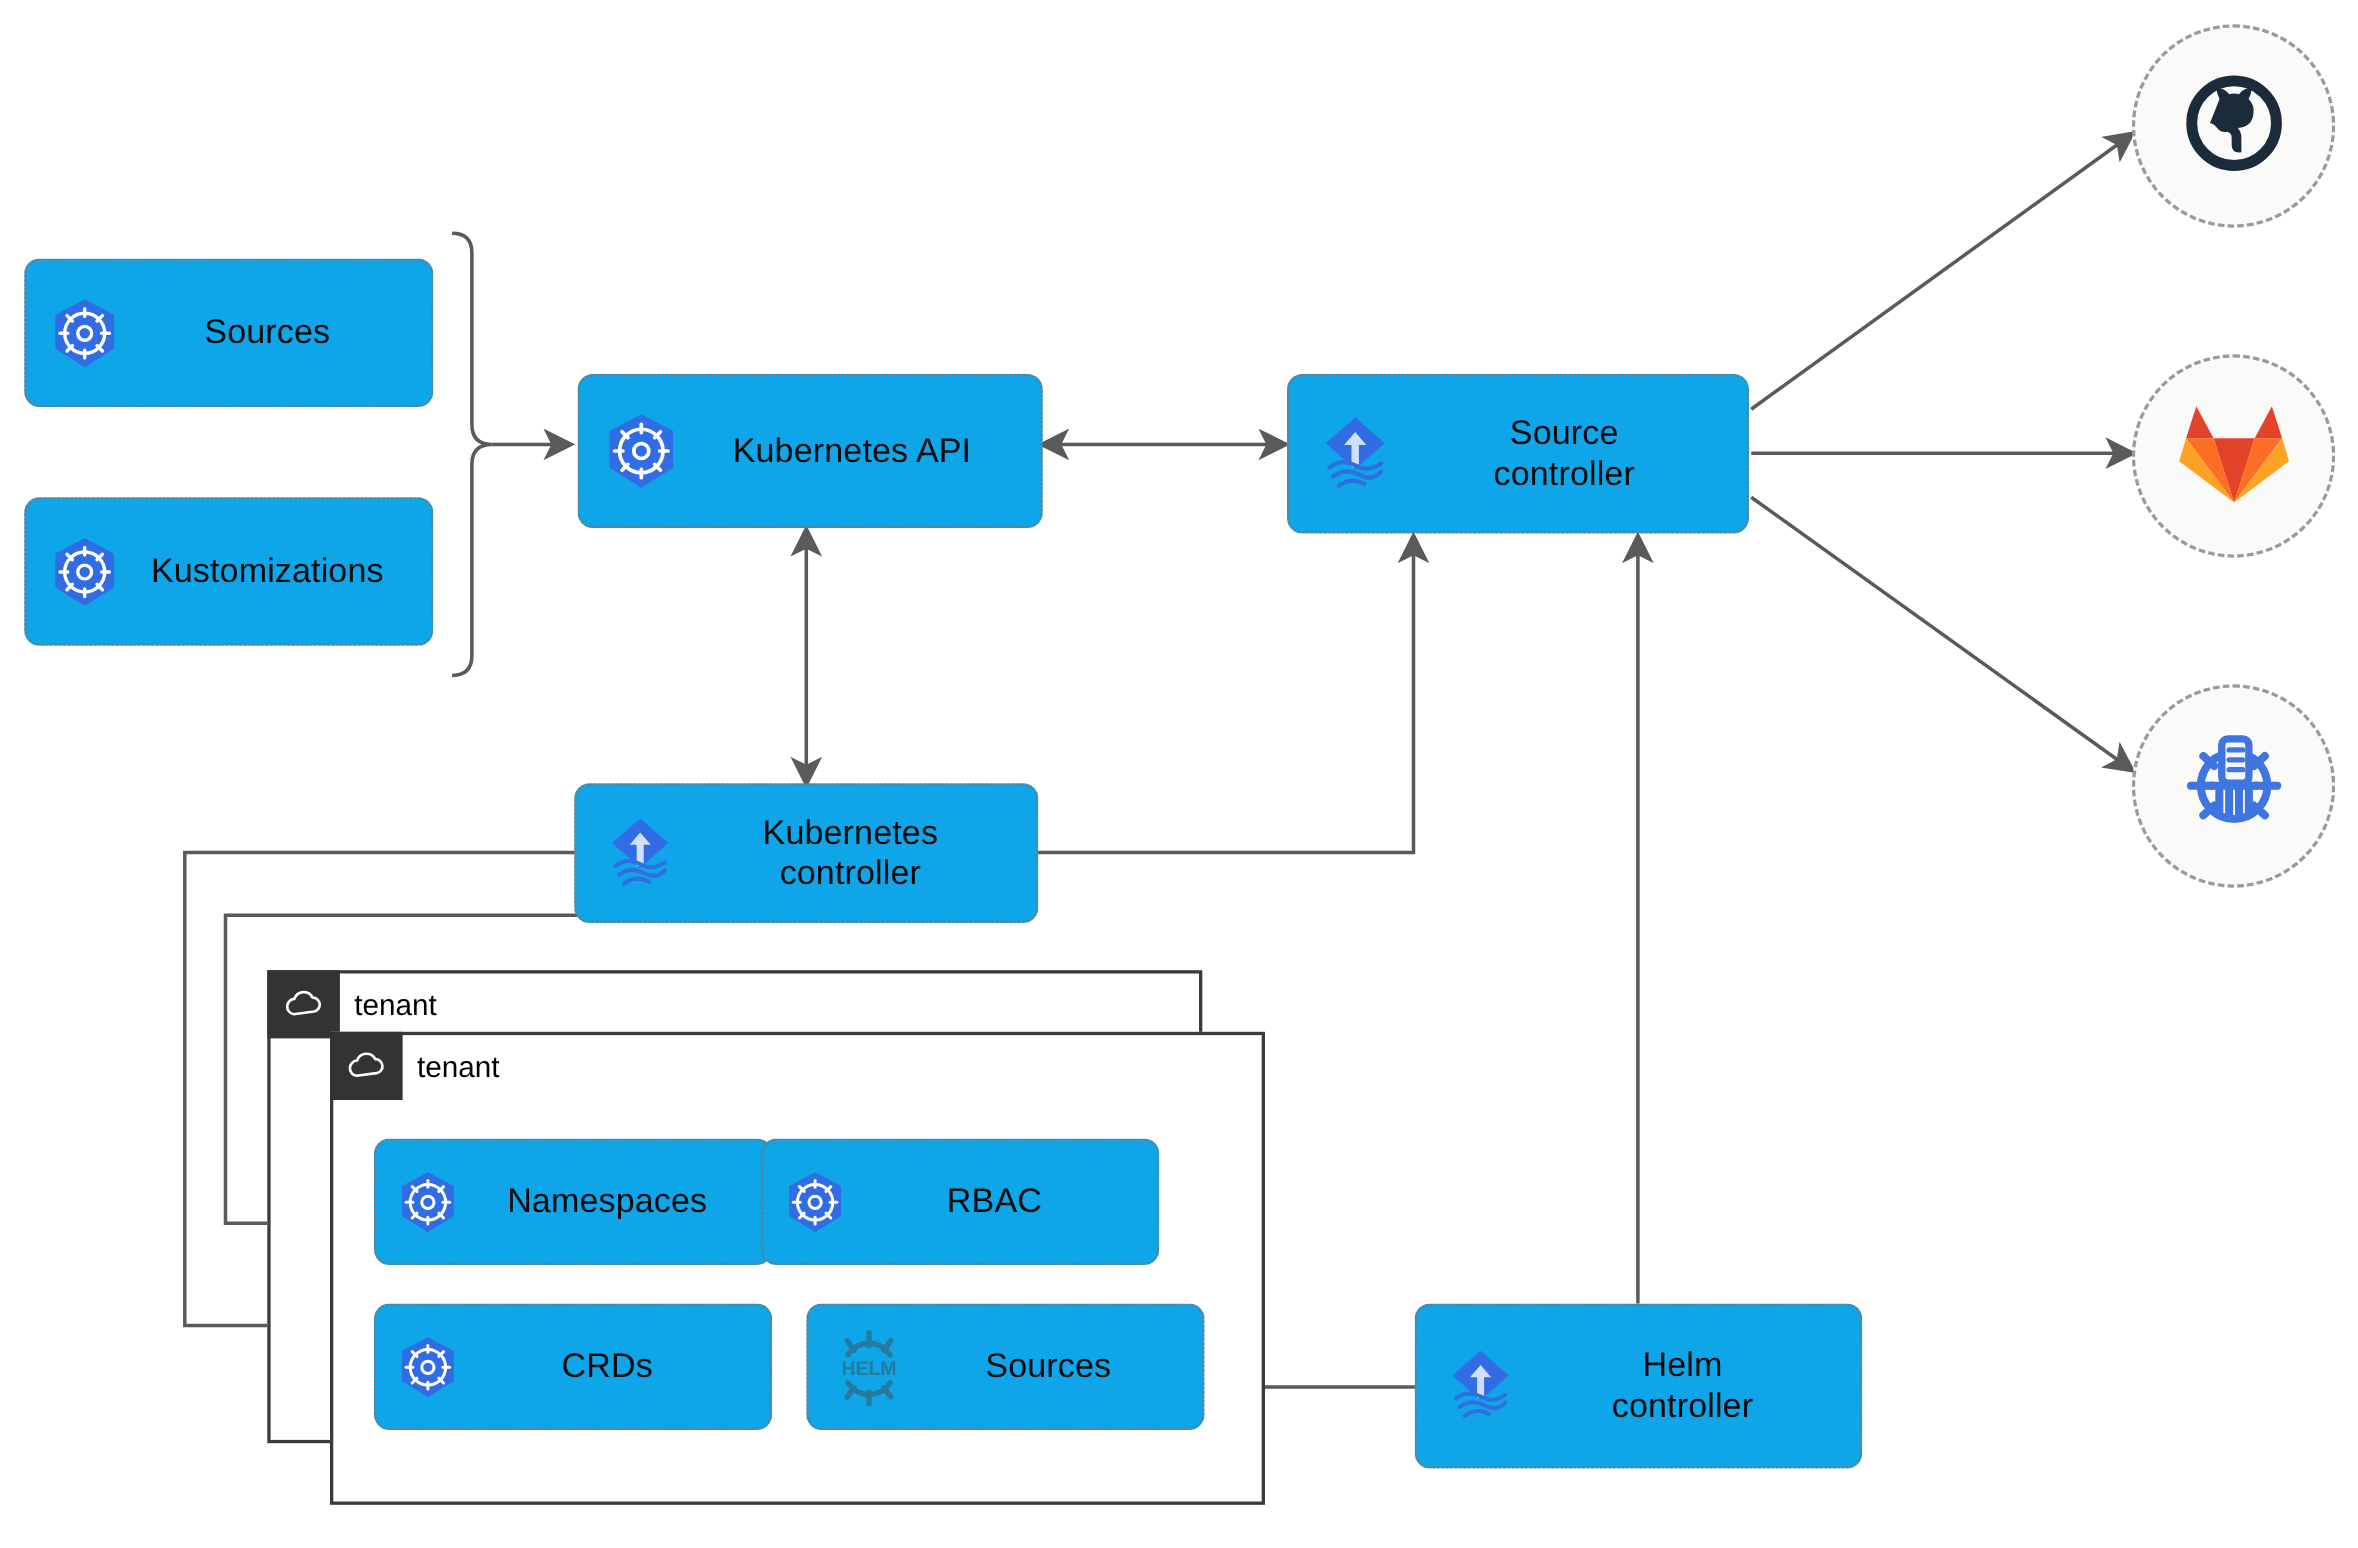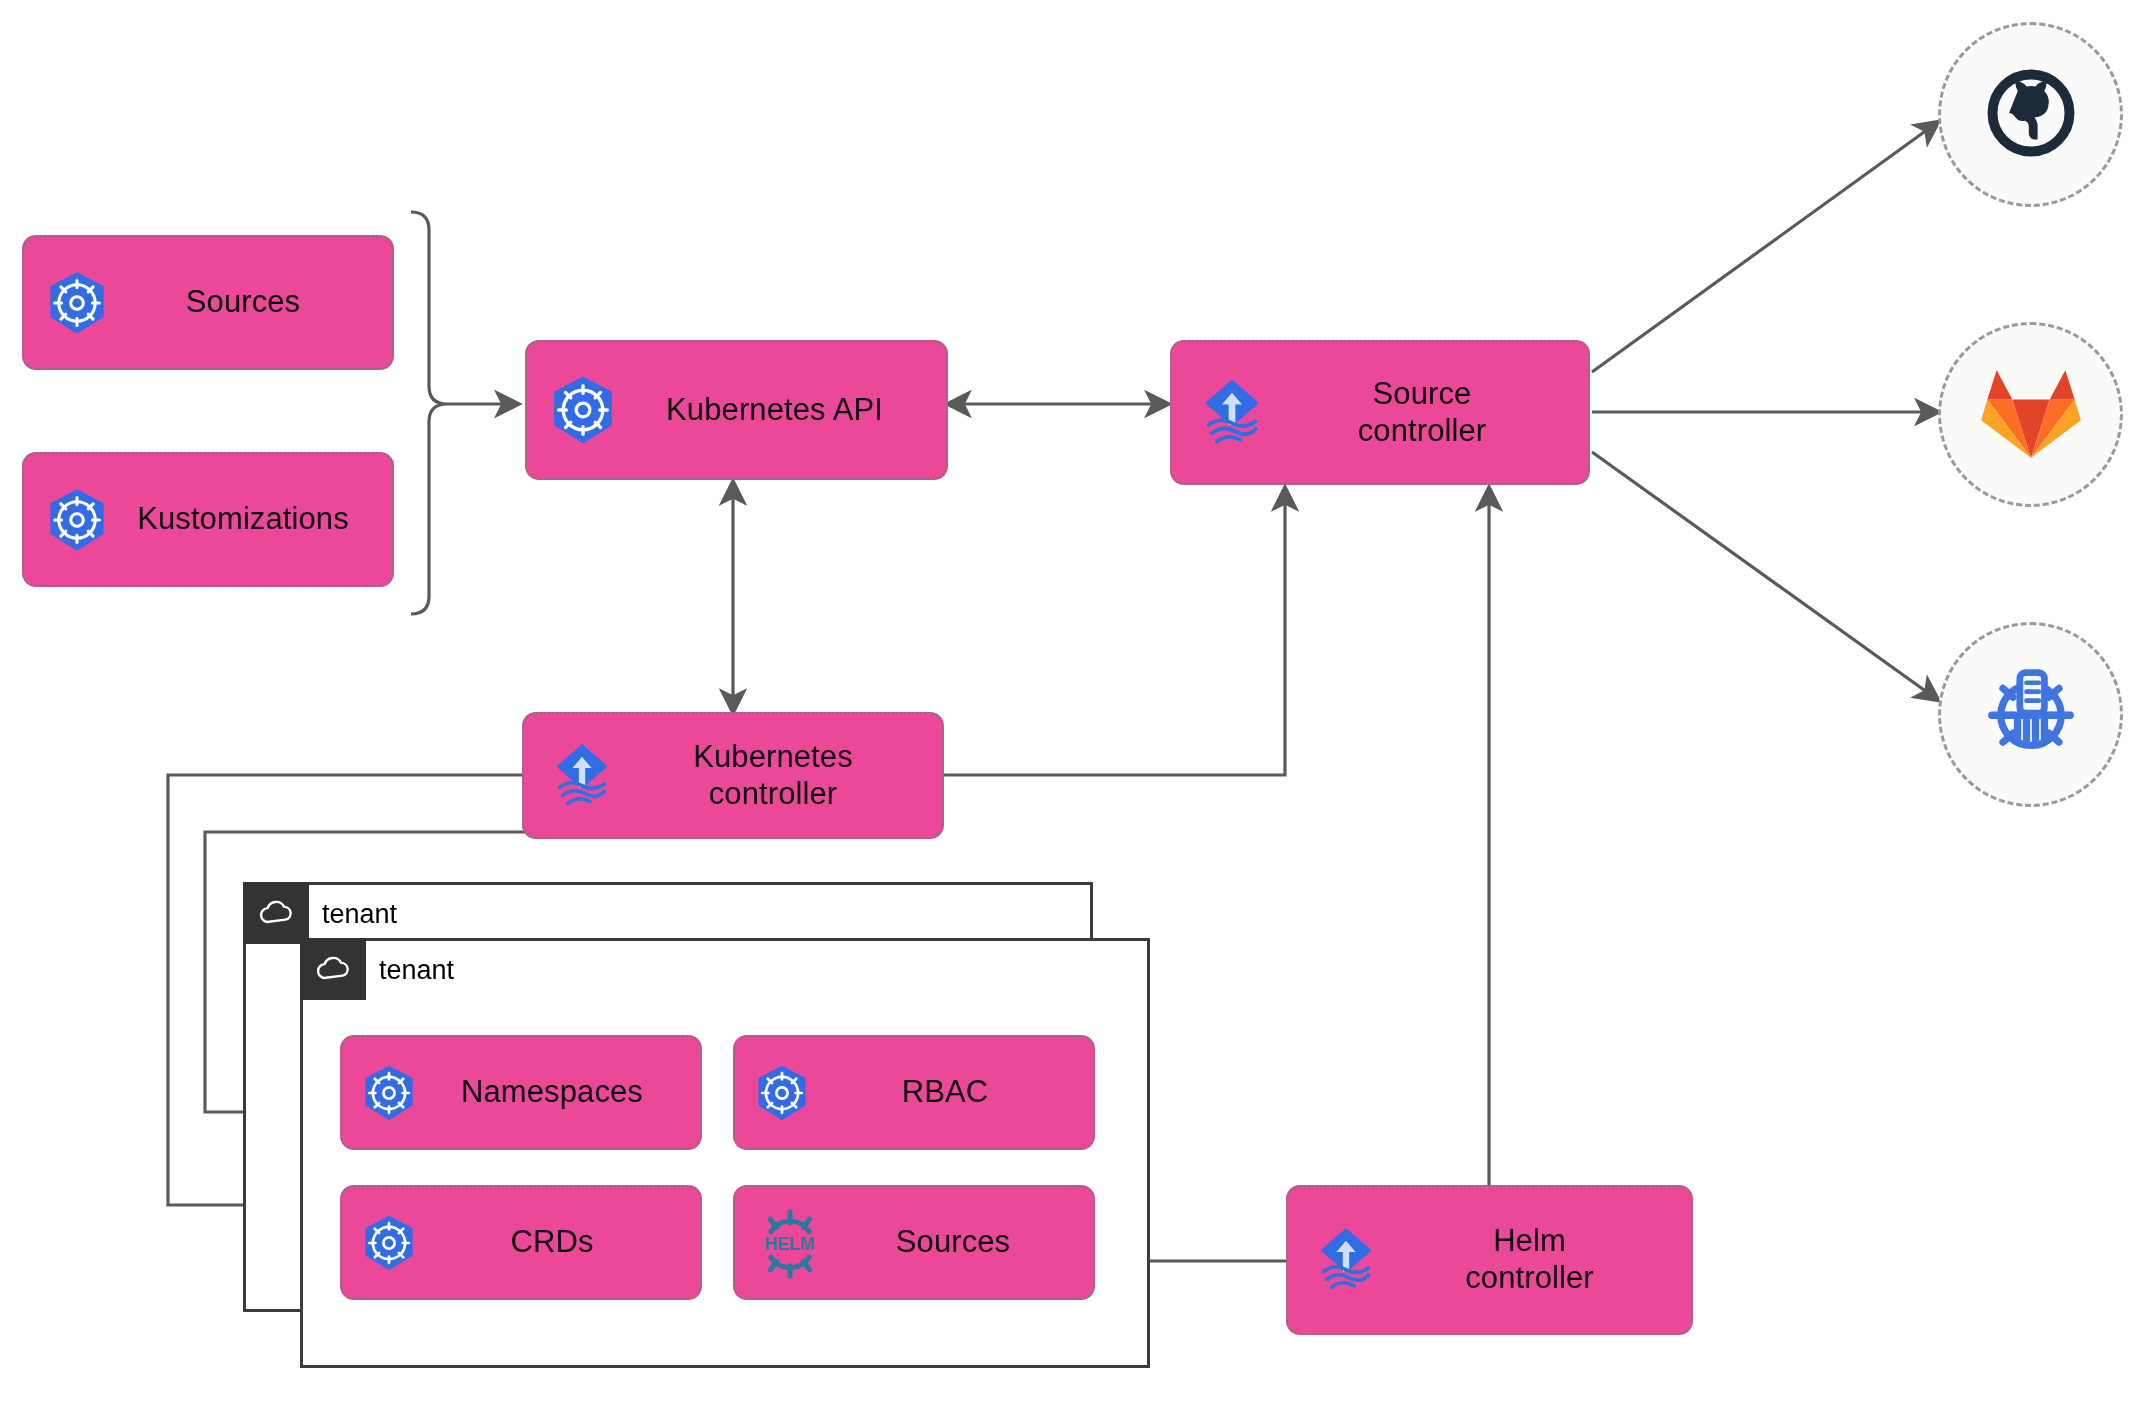--- a/index.html
+++ b/index.html
@@ -2,21 +2,21 @@
 <html><head>
 <meta charset="utf-8">
 <style>
   html,body{margin:0;padding:0;background:#ffffff;}
   body{font-family:"Liberation Sans","DejaVu Sans",sans-serif;}
   #canvas{position:relative;width:2144px;height:1407px;background:#fff;overflow:hidden;}
   svg#wires{position:absolute;left:0;top:0;width:2144px;height:1407px;pointer-events:none;}
 
   .node{
     position:absolute;
-    background:#ec4899;
+    background:#0ea5e9;
     border:2px dotted #777;
     border-radius:14px;
     display:flex;align-items:center;
     box-sizing:border-box;
     z-index:3;
   }
   .node .ico{flex:0 0 auto;display:flex;align-items:center;justify-content:center;}
   .node .lbl{
     flex:1 1 auto;text-align:center;color:#0b0b0b;
     font-size:31px;line-height:1.18;white-space:pre-line;
@@ -225,21 +225,21 @@
           <line x1="27" y1="27" x2="34" y2="34"></line>
             <line x1="66" y1="66" x2="73" y2="73"></line>
           <line x1="73" y1="27" x2="66" y2="34"></line>
             <line x1="34" y1="66" x2="27" y2="73"></line>
         </g>
       </svg>
     </span>
     <span class="lbl">Namespaces</span>
   </div>
 
-  <div class="node" style="left:733px; top:1035px; width:362px; height:115px; padding:0 16px; z-index:5;justify-content:flex-end;">
+  <div class="node" style="left:692px; top:1035px; width:362px; height:115px; padding:0 16px; z-index:5;justify-content:flex-end;">
     <span class="ico">
       <svg width="62" height="62" viewBox="0 0 100 100">
         <path d="M50 6 L88 26 L88 70 L50 94 L12 70 L12 26 Z" fill="#326CE5"></path>
         <g fill="none" stroke="#ffffff" stroke-width="4.4" stroke-linecap="round">
           <circle cx="50" cy="50" r="9"></circle>
             <circle cx="50" cy="50" r="26"></circle>
           <line x1="50" y1="18" x2="50" y2="28"></line>
             <line x1="50" y1="72" x2="50" y2="82"></line>
           <line x1="18" y1="50" x2="28" y2="50"></line>
             <line x1="72" y1="50" x2="82" y2="50"></line>

